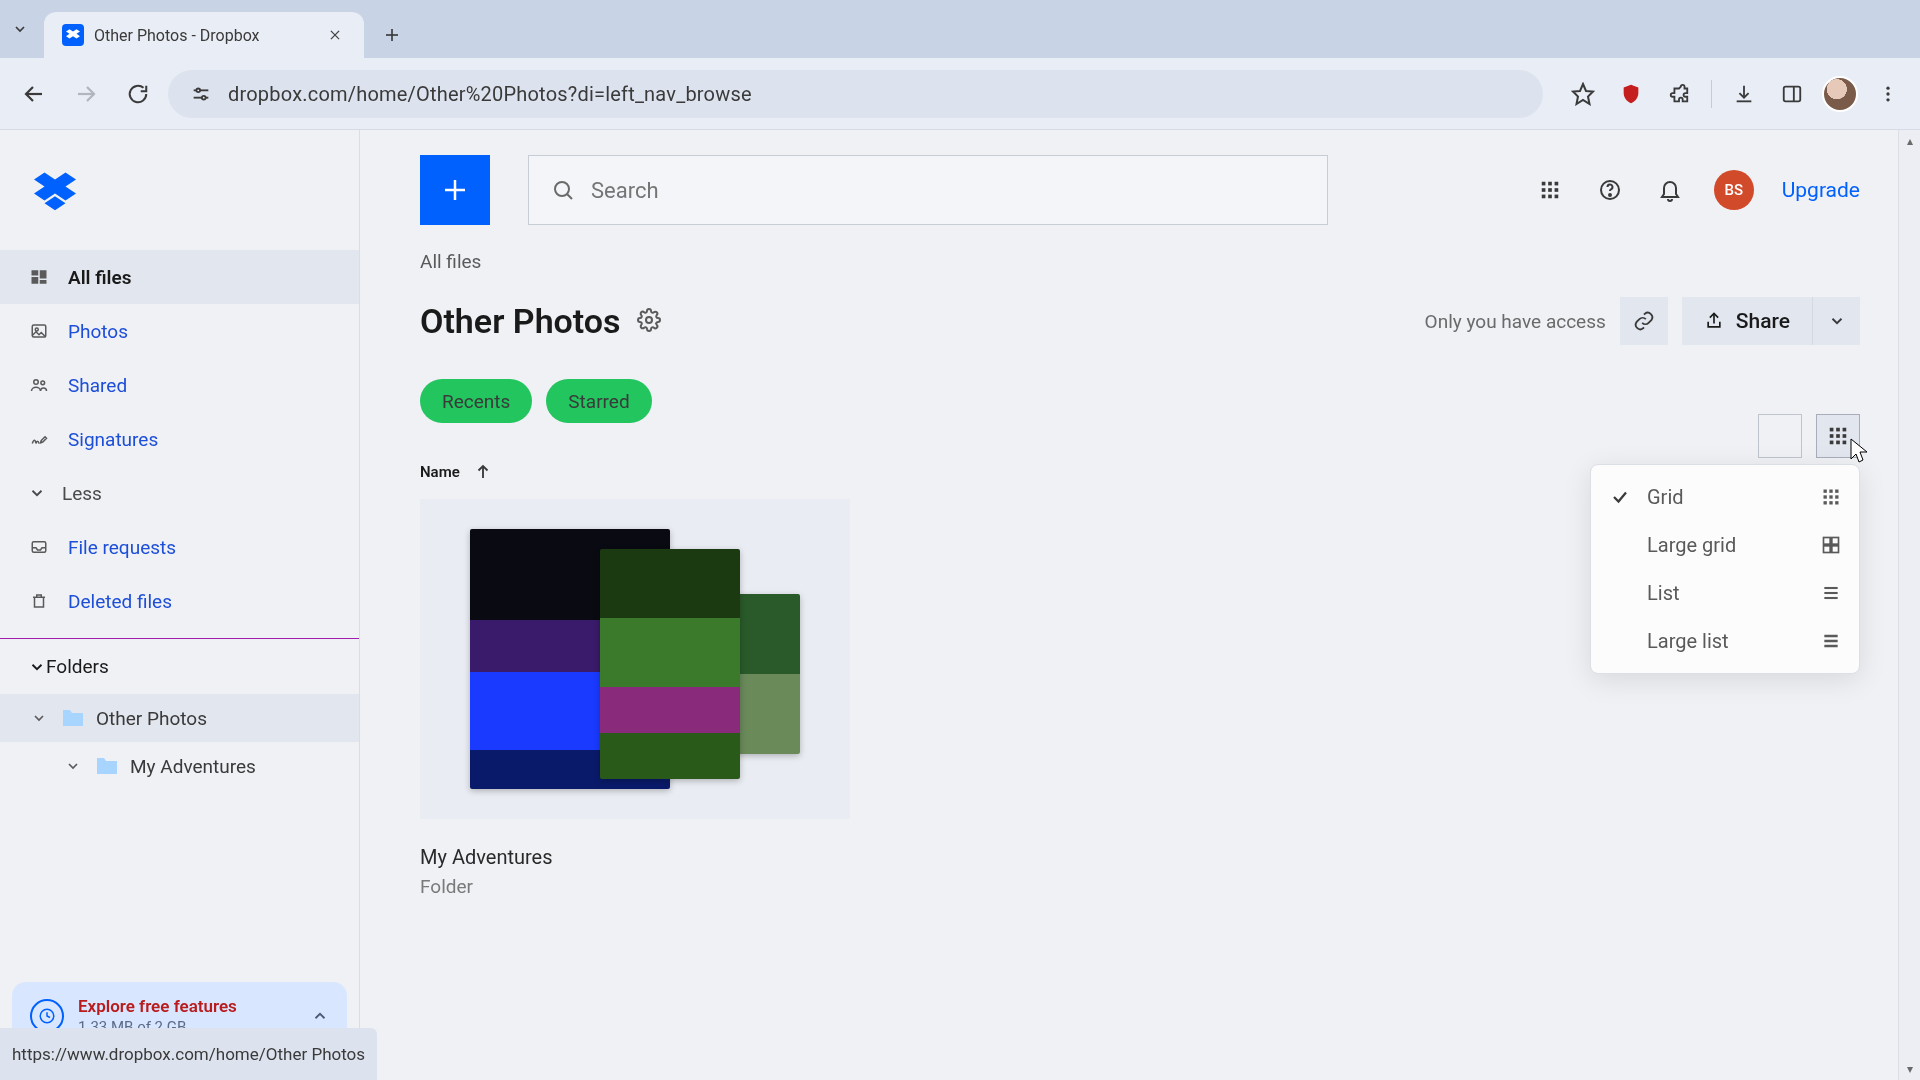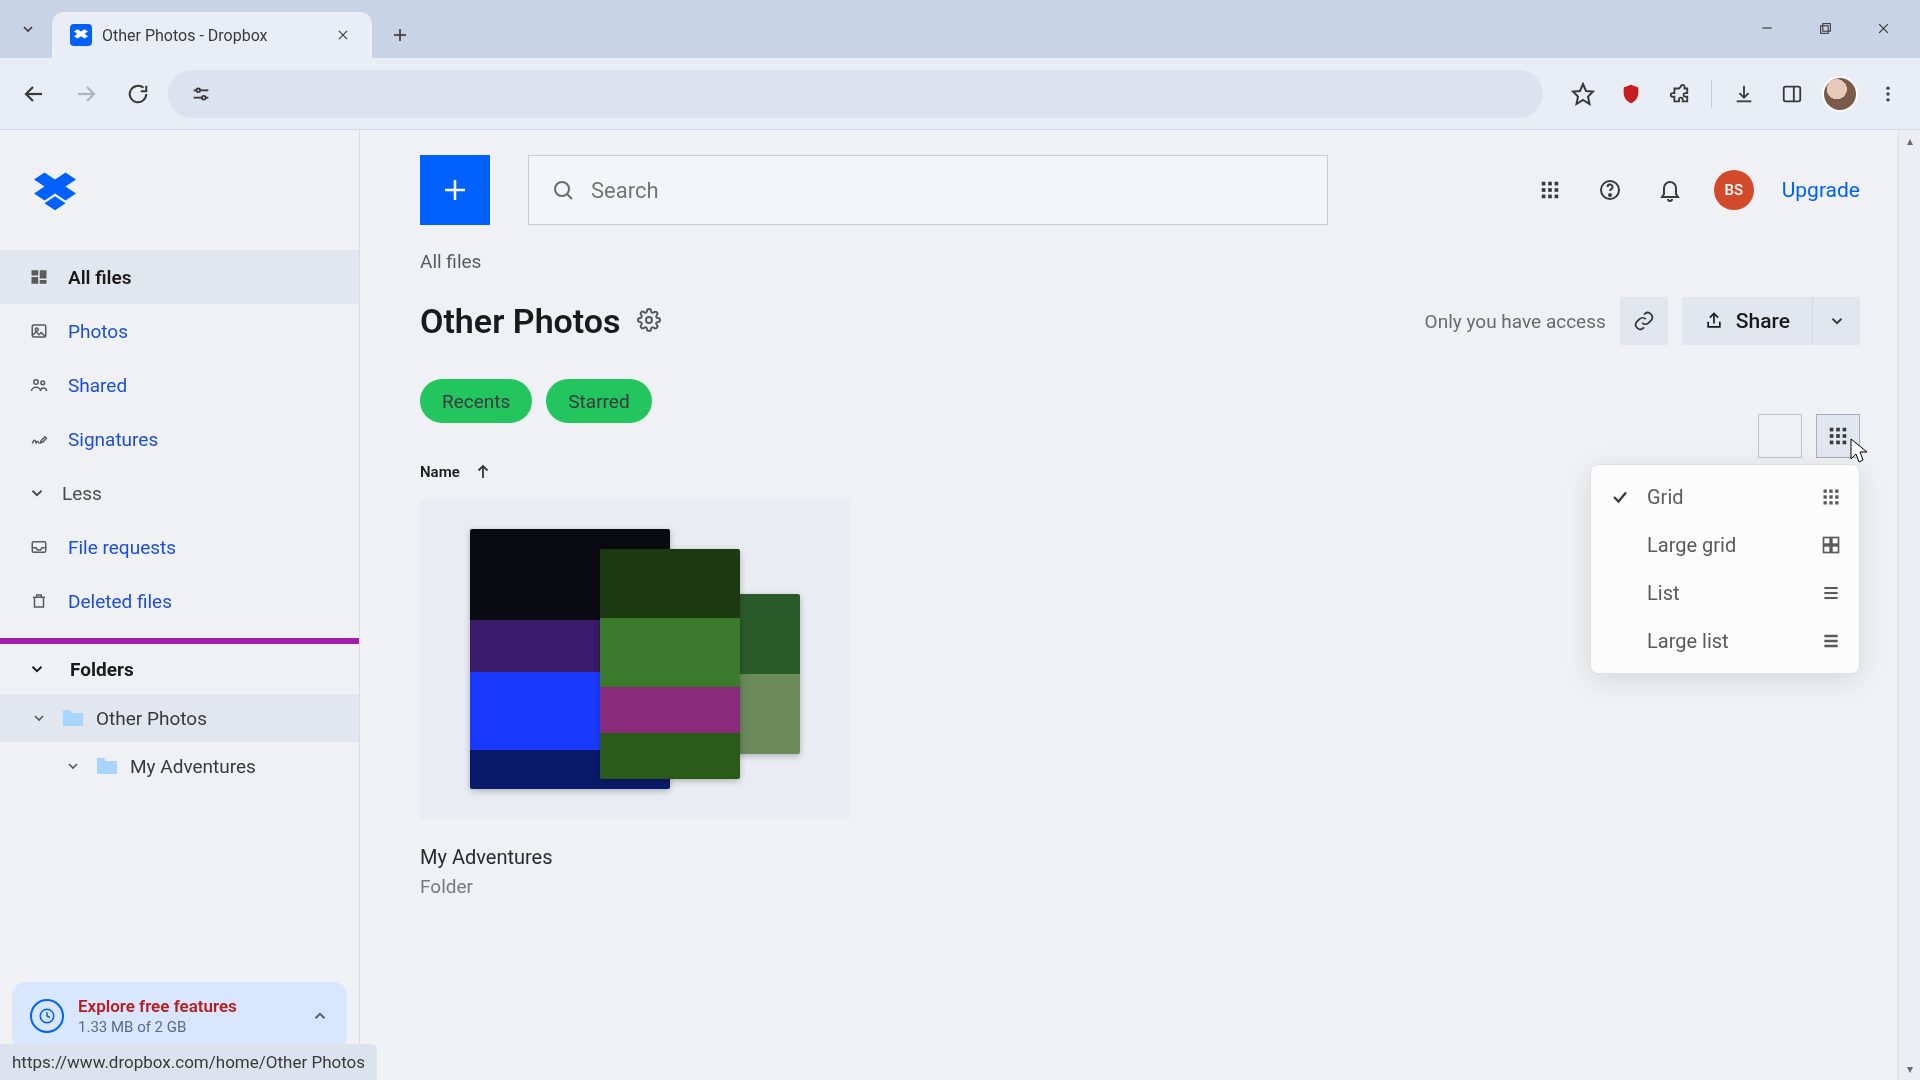--- a/index.html
+++ b/index.html
@@ -1,20 +1,20 @@
 <!DOCTYPE html>
 <html><head>
 <meta charset="utf-8">
 <style>
 * { margin: 0; padding: 0; box-sizing: border-box; font-family: -apple-system, BlinkMacSystemFont, "Segoe UI", Roboto, Helvetica, Arial, sans-serif; }
 html, body { width: 1920px; height: 1080px; overflow: hidden; background: #c8d3e6; }
 
 
 .chrome-frame { width: 1920px; height: 1080px; display: flex; flex-direction: column; }
-.title-bar { height: 58px; background: #c8d3e6; display: flex; align-items: flex-start; padding: 8px; }
+.title-bar { height: 58px; background: #c8d3e6; display: flex; align-items: flex-start; padding: 0; flex-direction: column; }
 .tab-strip { display: flex; align-items: center; height: 100%; gap: 0; }
 .win-tab-btn { width: 40px; height: 40px; display: flex; align-items: center; justify-content: center; color: #3a3a3a; cursor: pointer; }
 .browser-tab { display: flex; align-items: center; gap: 10px; background: #e9edf5; height: 46px; padding: 0 18px; border-radius: 12px 12px 0 0; margin-top: 12px; margin-left: 4px; min-width: 320px; position: relative; }
 .browser-tab .favicon { width: 22px; height: 22px; background: #0061fe; border-radius: 4px; display: flex; align-items: center; justify-content: center; }
 .browser-tab .favicon svg { fill: #fff; }
 .browser-tab .tab-title { font-size: 16px; color: #3a3a3a; white-space: nowrap; }
 .browser-tab .tab-close { margin-left: auto; width: 22px; height: 22px; display: flex; align-items: center; justify-content: center; cursor: pointer; color: #444; }
 .new-tab-btn { width: 40px; height: 40px; display: flex; align-items: center; justify-content: center; color: #3a3a3a; cursor: pointer; margin-left: 8px; margin-top: 12px; }
 .win-controls { margin-left: auto; display: flex; }
 .win-controls .ctrl { width: 58px; height: 40px; display: flex; align-items: center; justify-content: center; color: #3a3a3a; cursor: pointer; }
@@ -33,37 +33,37 @@
 
 .app { flex: 1; display: flex; background: #eff1f5; position: relative; }
 .sidebar { width: 360px; background: #eff1f5; border-right: 1px solid #d9dde5; display: flex; flex-direction: column; position: relative; }
 .logo-wrap { height: 120px; display: flex; align-items: center; padding-left: 34px; }
 .logo-wrap svg { width: 42px; height: 42px; fill: #0061fe; }
 .nav { display: flex; flex-direction: column; }
 .nav-item { height: 54px; display: flex; align-items: center; gap: 18px; padding-left: 28px; color: #1d4ed8; font-size: 19px; cursor: pointer; }
 .nav-item.active { background: #e2e6ee; font-weight: 600; color: #1a1a1a; }
 .nav-item .ico { width: 22px; height: 22px; display: flex; align-items: center; justify-content: center; color: #5a5a5a; }
 .less-row { height: 54px; display: flex; align-items: center; gap: 16px; padding-left: 28px; color: #4a4a4a; font-size: 19px; cursor: pointer; }
-.folders-hdr { height: 56px; display: flex; align-items: center; gap: 24px; padding-left: 28px; color: #1a1a1a; font-weight: 700; font-size: 19px; border-top: 6px solid #a21caf; margin-top: 10px; cursor: pointer; }
+.folders-hdr { height: 56px; display: flex; align-items: center; gap: 0; padding-left: 28px; color: #1a1a1a; font-weight: 400; font-size: 19px; border-top: 1px solid #a21caf; margin-top: 10px; cursor: pointer; }
 .tree { display: flex; flex-direction: column; }
 .tree-row { height: 48px; display: flex; align-items: center; gap: 10px; color: #3a3a3a; font-size: 19px; cursor: pointer; }
 .tree-row.lvl1 { padding-left: 28px; background: #e2e6ee; }
 .tree-row.lvl2 { padding-left: 62px; }
 .tree-row .caret { width: 22px; height: 22px; display: flex; align-items: center; justify-content: center; color: #5a5a5a; }
 .tree-row .fico { width: 26px; height: 22px; display: flex; align-items: center; justify-content: center; }
 .tree-row .fico svg { fill: #a8d5ff; }
 
 .promo { position: absolute; left: 12px; right: 12px; bottom: 30px; background: #d9e6ff; border-radius: 14px; padding: 14px 18px; display: flex; align-items: center; gap: 14px; cursor: pointer; }
 .promo .clock { width: 34px; height: 34px; border-radius: 50%; border: 2px solid #0061fe; display: flex; align-items: center; justify-content: center; color: #0061fe; }
 .promo .txt { display: flex; flex-direction: column; }
 .promo .ttl { color: #b91c1c; font-weight: 600; font-size: 17px; }
 .promo .sub { color: #5a6a88; font-size: 15px; margin-top: 2px; }
 .promo .chev { margin-left: auto; color: #4a5a78; }
 
-.status-url { position: absolute; left: 0; bottom: 0; background: #dde3ee; color: #3a3a3a; font-size: 17px; padding: 8px 12px; border-top-right-radius: 6px; z-index: 50; }
+.status-url { position: absolute; left: 0; bottom: 0; background: #dde3ee; color: #3a3a3a; font-size: 17px; padding: 16px 12px; border-top-right-radius: 6px; z-index: 50; }
 
 .main { flex: 1; display: flex; flex-direction: column; position: relative; }
 
 .topbar { height: 120px; display: flex; align-items: center; gap: 38px; padding: 0 60px 0 60px; }
 .add-btn { width: 70px; height: 70px; background: #0061fe; display: flex; align-items: center; justify-content: center; cursor: pointer; color: #fff; }
 .search-box { width: 800px; height: 70px; border: 1px solid #c8ccd5; background: #f4f5f8; display: flex; align-items: center; gap: 16px; padding: 0 22px; }
 .search-box input { border: none; background: transparent; font-size: 22px; outline: none; flex: 1; color: #333; }
 .top-right { margin-left: auto; display: flex; align-items: center; gap: 28px; }
 .top-right .tbtn { width: 32px; height: 32px; display: flex; align-items: center; justify-content: center; color: #3a3a3a; cursor: pointer; }
 .top-right .avatar { width: 40px; height: 40px; border-radius: 50%; background: #d14a2a; color: #fff; display: flex; align-items: center; justify-content: center; font-size: 15px; font-weight: 500; cursor: pointer; }
@@ -191,20 +191,21 @@
       </div>
     <div class="omnibox">
       <span class="site-toggle">
         <svg width="22" height="22" viewBox="0 0 24 24" fill="none" stroke="currentColor" stroke-width="2">
             <line x1="4" y1="8" x2="20" y2="8"></line>
             <circle cx="9" cy="8" r="2" fill="#e9edf5"></circle>
             <line x1="4" y1="16" x2="20" y2="16"></line>
             <circle cx="15" cy="16" r="2" fill="#e9edf5"></circle>
           </svg>
       </span>
+      <span class="url">dropbox.com/home/Other%20Photos?di=left_nav_browse</span>
     </div>
     <div class="addr-actions">
       <div class="icn">
           <svg width="24" height="24" viewBox="0 0 24 24" fill="none" stroke="currentColor" stroke-width="2">
             <polygon points="12 2 15 9 22 9.5 17 14.5 18.5 22 12 18 5.5 22 7 14.5 2 9.5 9 9"></polygon>
           </svg>
         </div>
       <div class="icn">
           <svg width="22" height="22" viewBox="0 0 24 24" fill="#c41e1e">
             <path d="M12 2 4 5v6c0 5 3.4 9.6 8 11 4.6-1.4 8-6 8-11V5Z"></path>

